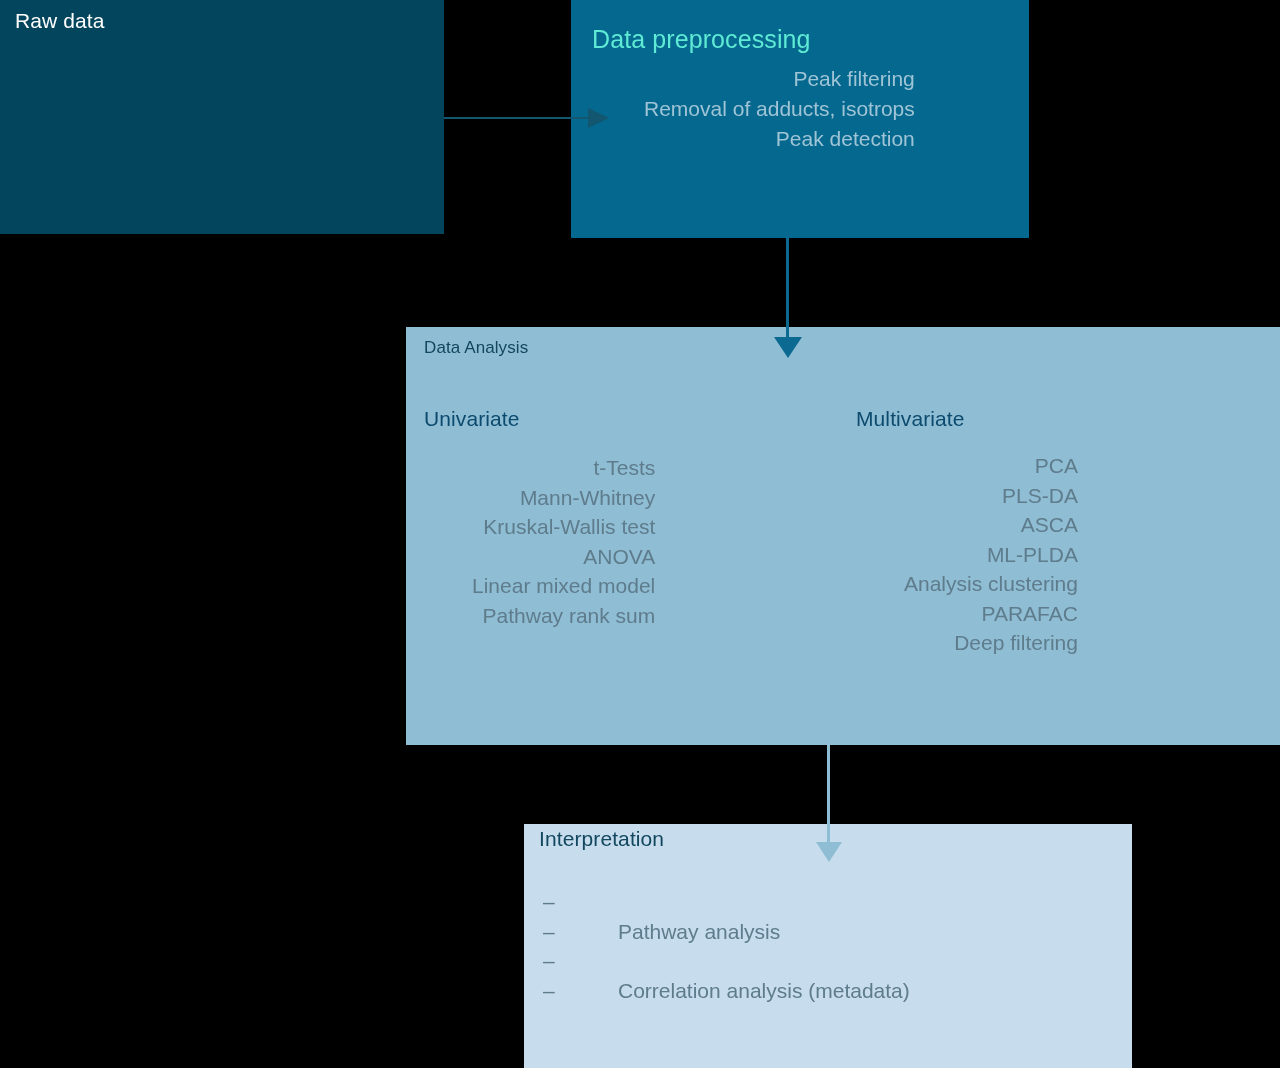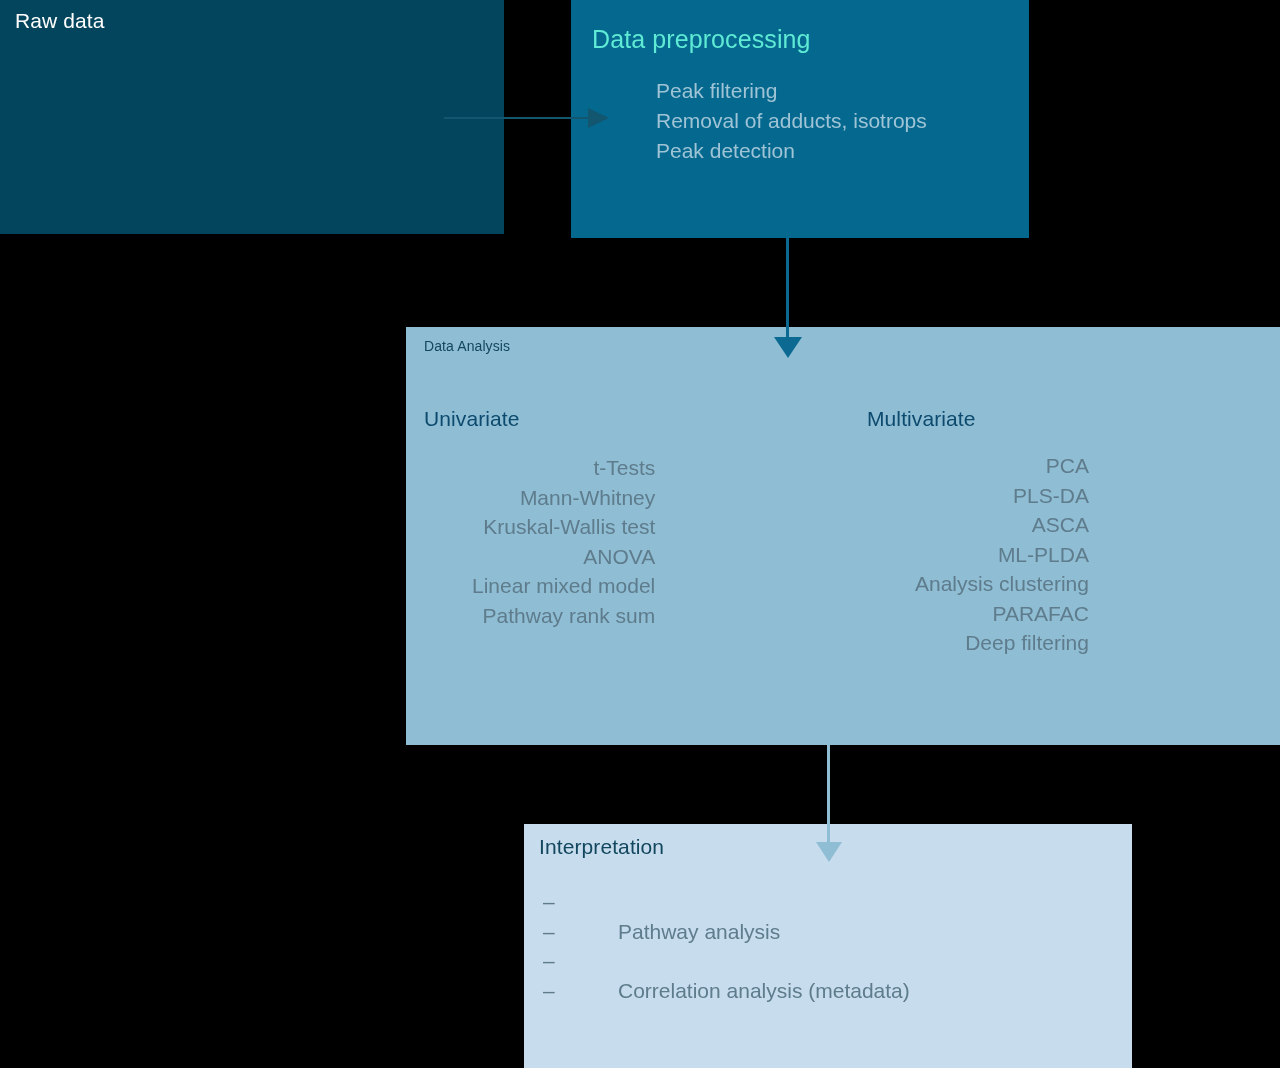--- a/index.html
+++ b/index.html
@@ -20,21 +20,21 @@
 
   .box {
     position: absolute;
     box-sizing: border-box;
   }
 
   
   #raw-data-box {
     left: 0px;
     top: 0px;
-    width: 504px;
+    width: 444px;
     height: 234px;
     background: #03455C;
   }
   #raw-data-box .box-title {
     position: absolute;
     left: 15px;
     top: 9px;
     font-size: 21px;
     color: #FFFFFF;
     letter-spacing: .1px;
@@ -53,53 +53,54 @@
     left: 21px;
     top: 25px;
     font-size: 25px;
     color: #5eead4;
     letter-spacing: .1px;
   }
   #preprocessing-box .item-list {
     position: absolute;
     left: 69px;
     top: 60px;
-    margin: 16px;
+    margin: 4px;
     padding: 0;
     list-style: none;
+    text-align: right;
   }
   #preprocessing-box .item-list li {
     font-size: 21px;
     line-height: 30px;
     color: #9FC4D6;
     white-space: nowrap;
   }
 
   
   #data-analysis-box {
     left: 406px;
     top: 327px;
     width: 874px;
     height: 418px;
     background: #8FBDD4;
   }
   #data-analysis-box .box-title {
     position: absolute;
     left: 18px;
     top: 11px;
-    font-size: 14px;
+    font-size: 17px;
     color: #12475F;
     letter-spacing: .1px;
   }
   .analysis-col {
     position: absolute;
     top: 80px;
   }
   #analysis-col-univariate { left: 18px; }
-  #analysis-col-multivariate { left: 450px; margin-left: 11px; }
+  #analysis-col-multivariate { left: 450px; }
   .analysis-col .col-heading {
     font-size: 21px;
     color: #0c4a6e;
     margin: 0 0 22px 0;
     letter-spacing: .1px;
   }
   .analysis-col .item-list {
     margin: 0;
     padding: 0 0 0 48px;
     list-style: none;
@@ -117,21 +118,21 @@
   #interpretation-box {
     left: 524px;
     top: 824px;
     width: 608px;
     height: 244px;
     background: #C7DCEC;
   }
   #interpretation-box .box-title {
     position: absolute;
     left: 15px;
-    top: 11px;
+    top: 3px;
     font-size: 21px;
     color: #12475F;
     letter-spacing: .1px;
   }
   #interpretation-box .item-list {
     position: absolute;
     left: 19px;
     top: 63px;
     margin: 0;
     padding: 0;

